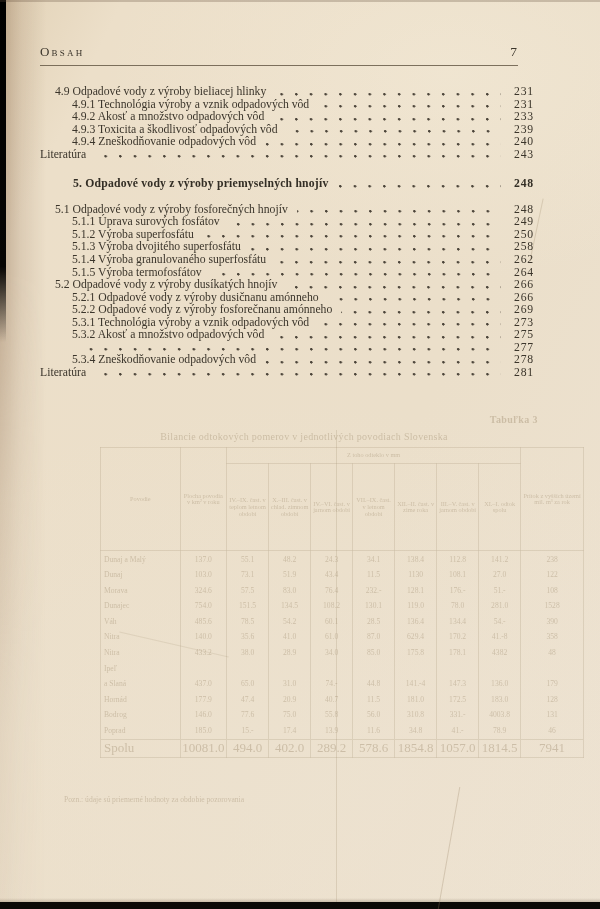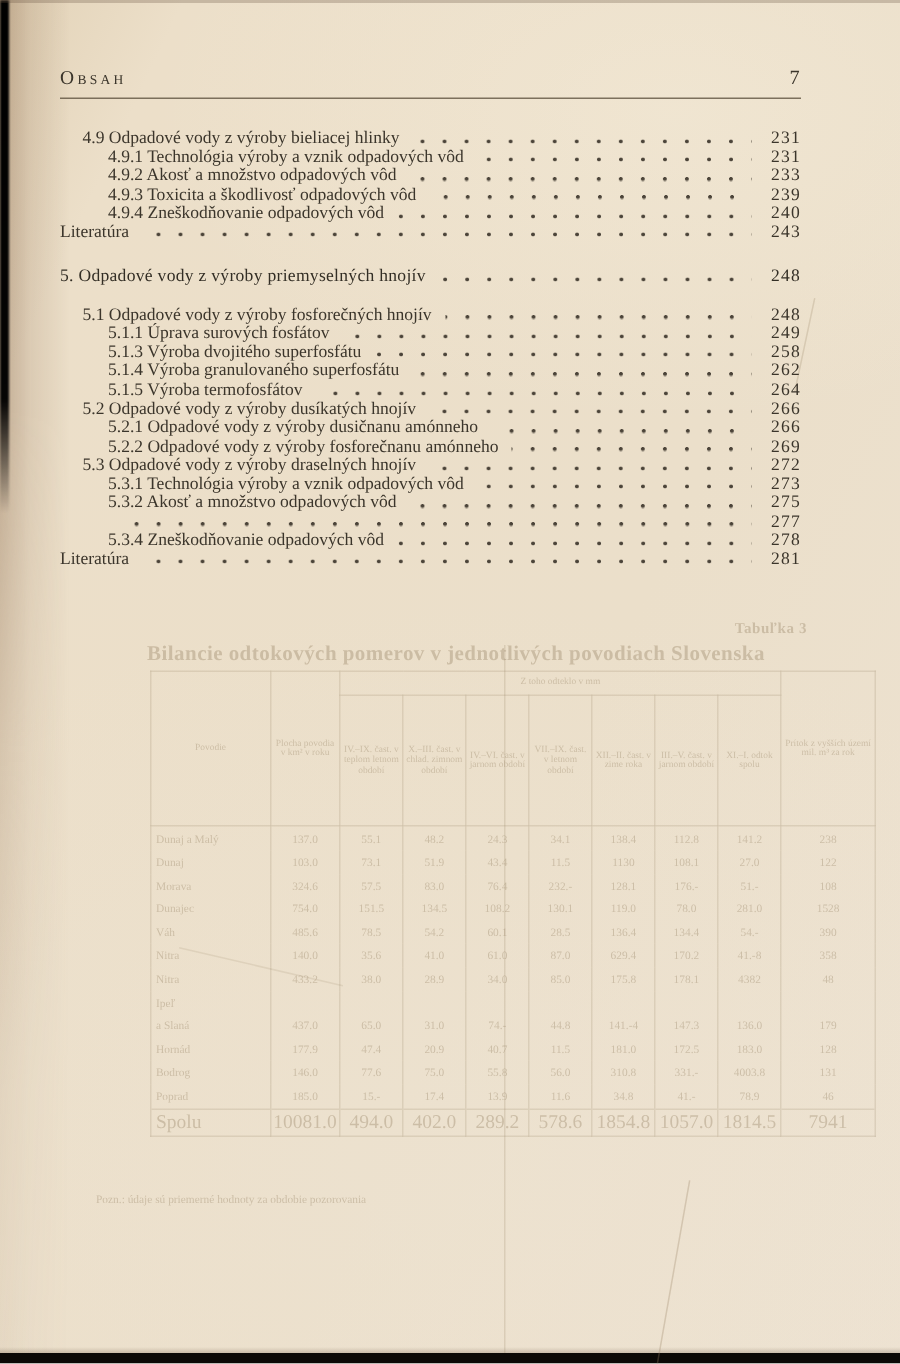--- a/index.html
+++ b/index.html
@@ -33,52 +33,52 @@
   }
   .edge-top{position:absolute;top:0;left:0;right:0;height:1.5px;background:rgba(100,80,60,0.28);}
   .crease{position:absolute;background:rgba(151,130,100,0.22);}
   .crease-v{left:336px;top:430px;bottom:7px;width:1px;}
   .crease-d1{left:448px;top:786px;width:1px;height:130px;background:rgba(151,130,100,0.30);transform:rotate(10deg);}
   .crease-d2{left:118px;top:644px;width:112px;height:1px;background:rgba(151,130,100,0.16);transform:rotate(13deg);}
   .crease-d3{left:536px;top:198px;width:1px;height:64px;background:rgba(151,130,100,0.25);transform:rotate(12deg);}
 
   
   .running-head{
-    position:absolute;left:40px;right:66px;top:44px;
+    position:absolute;left:40px;right:82px;top:44px;
     display:flex;justify-content:space-between;align-items:flex-end;
     border-bottom:1px solid rgba(95,82,64,0.8);
     padding-bottom:5px;color:#3b352b;
   }
   .obsah{font-variant:small-caps;font-size:13px;letter-spacing:2.2px;}
   .pagenum{font-size:13.5px;letter-spacing:1px;}
 
   
   .toc{position:absolute;left:40px;right:66px;top:85px;color:#3b352b;}
   .toc-row{display:flex;align-items:baseline;height:12.55px;font-size:11.7px;white-space:nowrap;}
   .toc-row.lvl1{padding-left:15px;justify-content:flex-end;}
   .toc-row.lvl2{padding-left:32px;}
-  .toc-row.bold{font-weight:normal;letter-spacing:0.2px;color:#332e25;}
+  .toc-row.bold{font-weight:bold;letter-spacing:0.2px;color:#332e25;margin-left:33px;}
   .toc-row.gap-before{margin-top:17px;}
   .toc-row.gap-after{margin-bottom:13px;}
   .toc-label{flex:0 0 auto;}
   .leader{
     flex:1 1 auto;align-self:flex-end;height:3px;margin:0 6px 2px 9px;min-width:12px;
     background-image:radial-gradient(circle at 1.3px 1.3px, rgba(62,55,45,0.92) 1.05px, rgba(62,55,45,0) 1.5px);
     background-size:14.7px 3px;background-repeat:repeat-x;background-position:right bottom;
   }
   .toc-page{flex:0 0 auto;min-width:27px;text-align:right;letter-spacing:0.8px;}
 
   
   .ghost{
     position:absolute;left:62px;top:416px;width:484px;height:382px;
     color:#8f7b5c;opacity:0.34;filter:blur(0.5px);
     font-size:7px;line-height:7.4px;
   }
   .ghost .tbl-label{position:absolute;right:8px;top:0;font-size:10px;font-weight:bold;letter-spacing:0.4px;}
-  .ghost .caption{text-align:center;font-weight:bold;font-size:14px;margin:17px 36px 7px;letter-spacing:0.3px;}
+  .ghost .caption{text-align:center;font-weight:normal;font-size:10px;margin:17px 36px 7px;letter-spacing:0.3px;}
   .ghost table{border-collapse:collapse;width:100%;table-layout:fixed;margin-left:38px;}
   .ghost th,.ghost td{border:1px solid rgba(143,123,92,0.55);padding:1px 1px;overflow:hidden;}
   .ghost thead th{font-weight:normal;font-size:6.3px;line-height:6.9px;text-align:center;vertical-align:middle;}
   .ghost thead tr.grp th{height:13px;}
   .ghost thead tr.sub th{height:84px;}
   .ghost tbody td{border-top:none;border-bottom:none;height:13.6px;font-size:7.6px;text-align:center;}
   .ghost tbody td.rname{text-align:left;padding-left:3px;}
   .ghost tfoot td{height:15px;font-size:13px;text-align:center;border-top:1px solid rgba(143,123,92,0.55);}
   .ghost tfoot td.rname{text-align:left;padding-left:3px;}
   .ghost .footnote{margin-top:38px;margin-left:2px;font-size:7.6px;}
@@ -339,20 +339,25 @@
         <span class="toc-label">5.1 Odpadové vody z výroby fosforečných hnojív</span>
         <span class="leader"></span>
         <span class="toc-page">248</span>
       </div>
       <div class="toc-row lvl2">
         <span class="toc-label">5.1.1 Úprava surových fosfátov</span>
         <span class="leader"></span>
         <span class="toc-page">249</span>
       </div>
       <div class="toc-row lvl2">
+        <span class="toc-label">5.1.2 Výroba superfosfátu</span>
+        <span class="leader"></span>
+        <span class="toc-page">250</span>
+      </div>
+      <div class="toc-row lvl2">
         <span class="toc-label">5.1.3 Výroba dvojitého superfosfátu</span>
         <span class="leader"></span>
         <span class="toc-page">258</span>
       </div>
       <div class="toc-row lvl2">
         <span class="toc-label">5.1.4 Výroba granulovaného superfosfátu</span>
         <span class="leader"></span>
         <span class="toc-page">262</span>
       </div>
       <div class="toc-row lvl2">
@@ -368,25 +373,20 @@
       <div class="toc-row lvl2">
         <span class="toc-label">5.2.1 Odpadové vody z výroby dusičnanu amónneho</span>
         <span class="leader"></span>
         <span class="toc-page">266</span>
       </div>
       <div class="toc-row lvl2">
         <span class="toc-label">5.2.2 Odpadové vody z výroby fosforečnanu amónneho</span>
         <span class="leader"></span>
         <span class="toc-page">269</span>
       </div>
-      <div class="toc-row lvl1">
-        <span class="toc-label">5.3 Odpadové vody z výroby draselných hnojív</span>
-        <span class="leader"></span>
-        <span class="toc-page">272</span>
-      </div>
       <div class="toc-row lvl2">
         <span class="toc-label">5.3.1 Technológia výroby a vznik odpadových vôd</span>
         <span class="leader"></span>
         <span class="toc-page">273</span>
       </div>
       <div class="toc-row lvl2">
         <span class="toc-label">5.3.2 Akosť a množstvo odpadových vôd</span>
         <span class="leader"></span>
         <span class="toc-page">275</span>
       </div>

